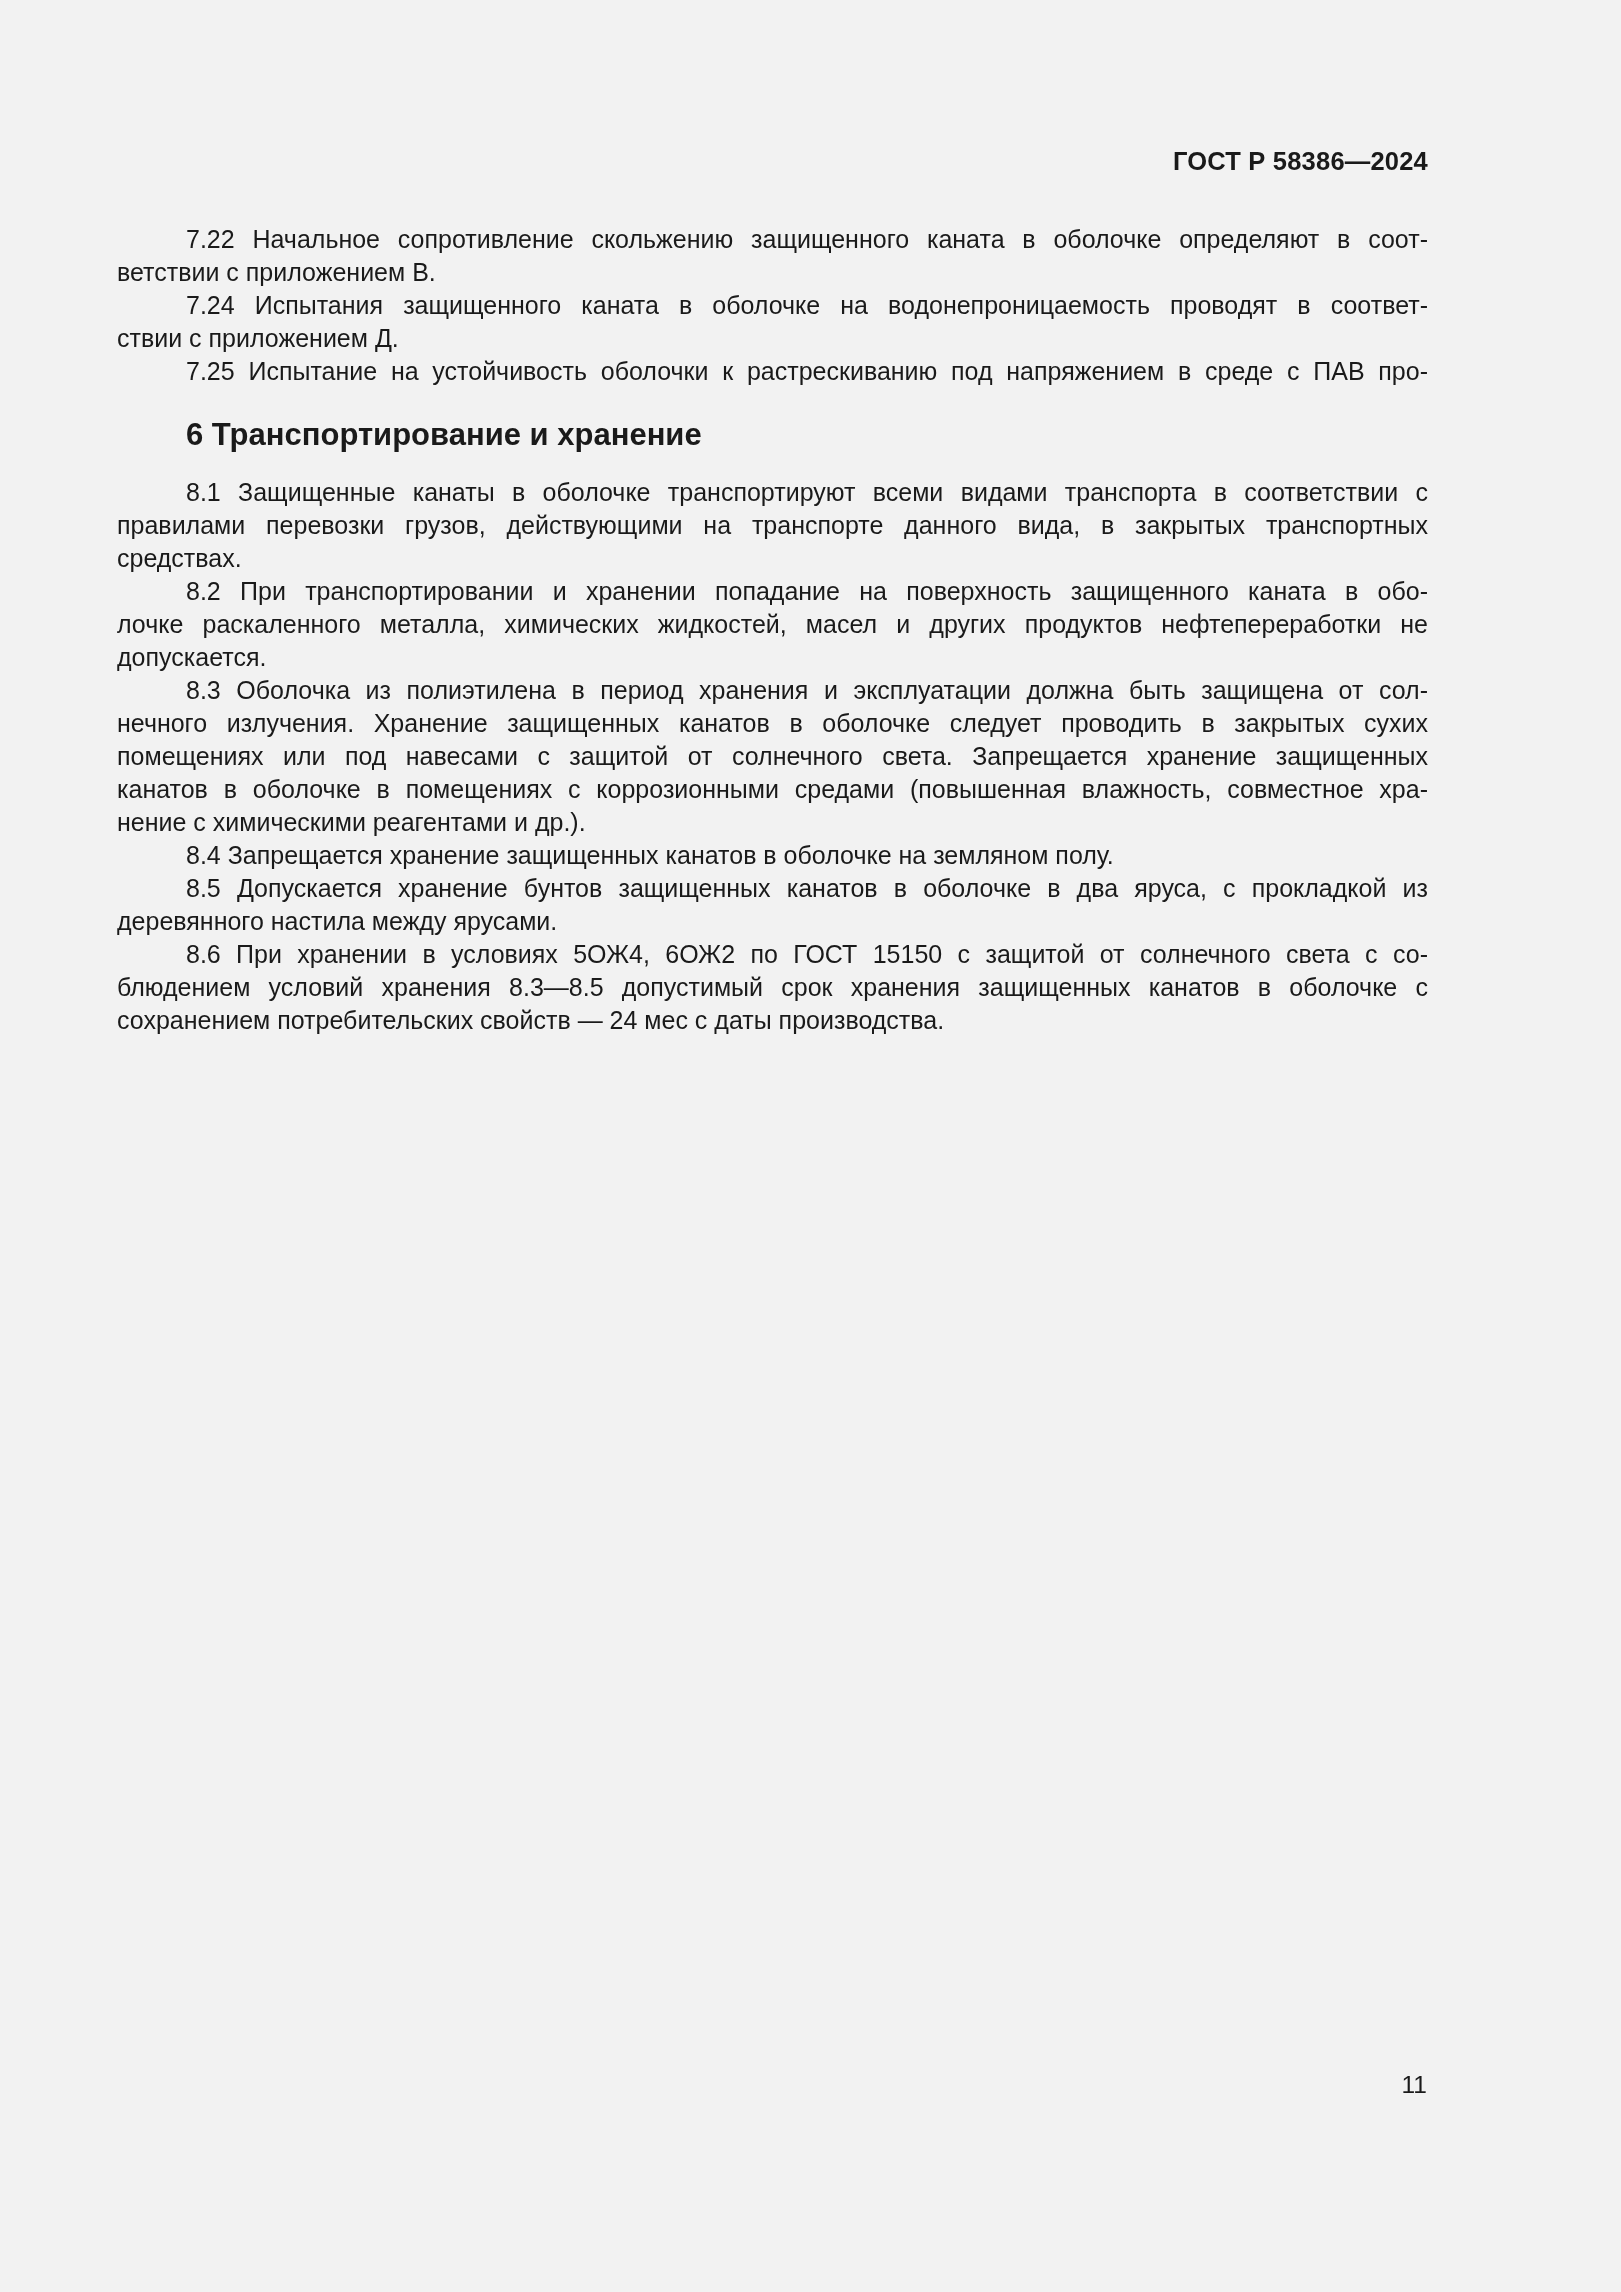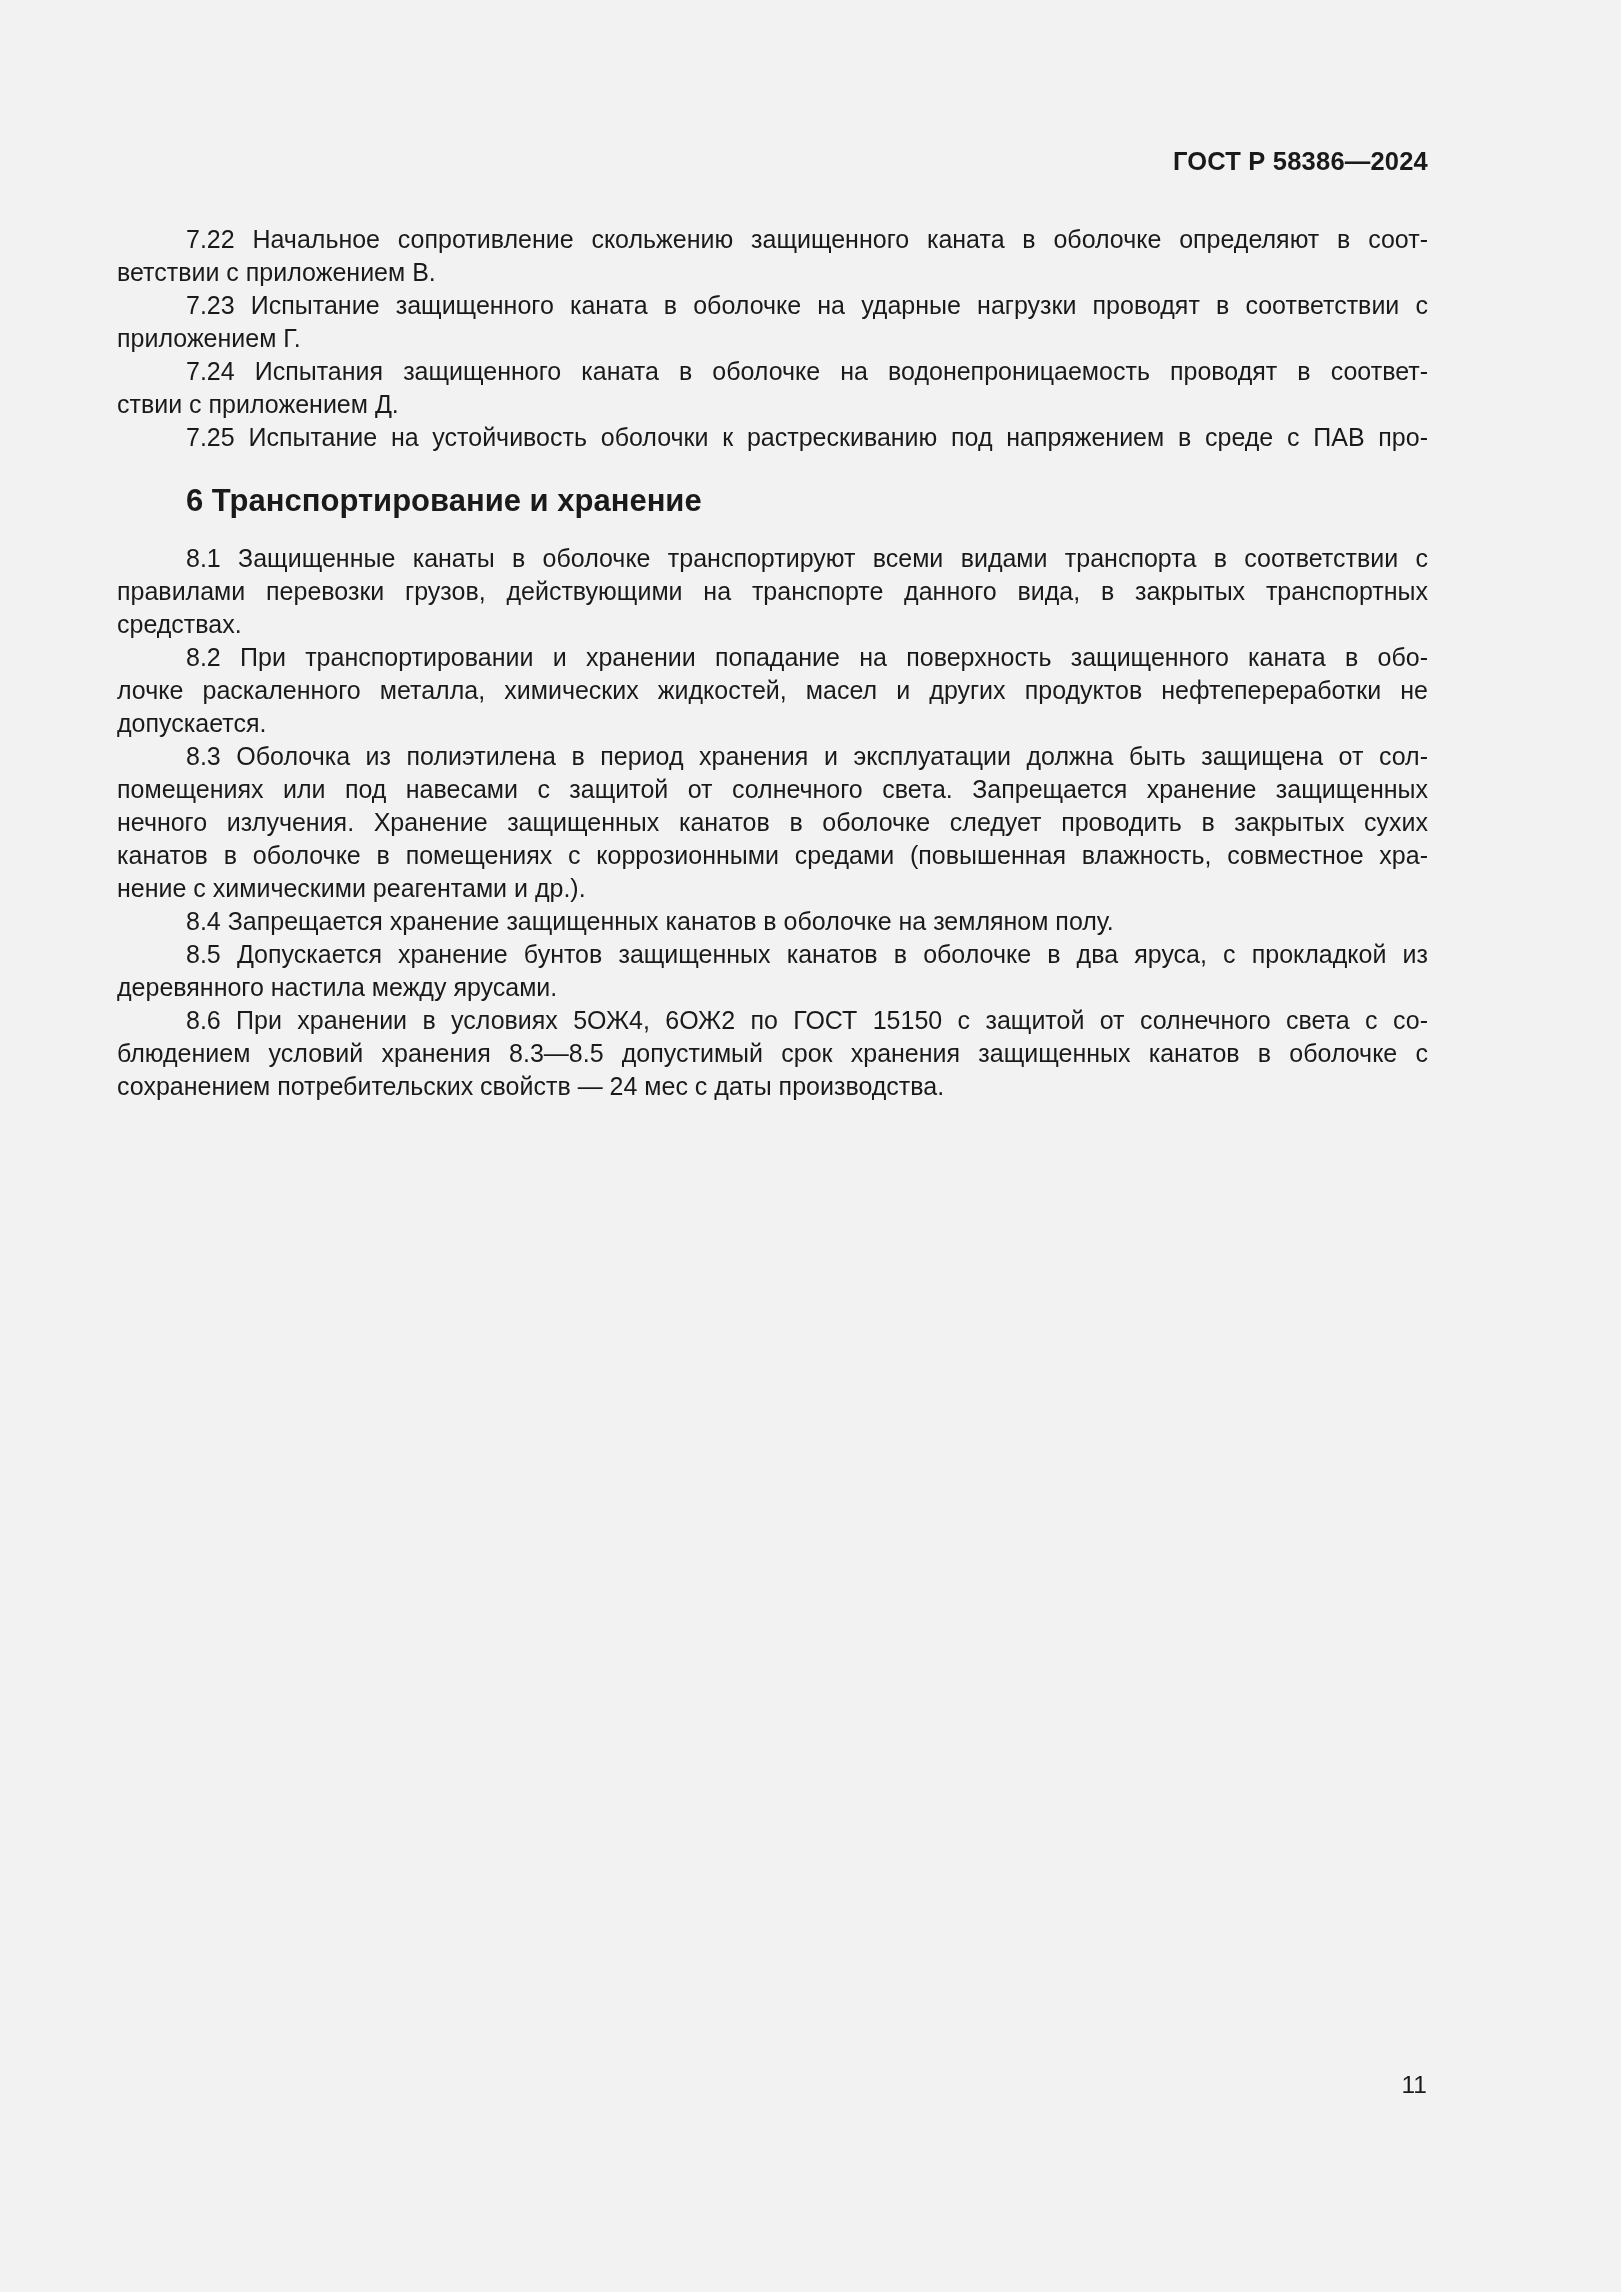--- a/index.html
+++ b/index.html
@@ -78,24 +78,20 @@
 
   <div class="doc-header">ГОСТ Р 58386—2024</div>
 
   <div class="content">
 
     <p class="para">
       <span class="line indent">7.22 Начальное сопротивление скольжению защищенного каната в оболочке определяют в соот-</span>
       <span class="line last">ветствии с приложением В.</span>
     </p>
 
-    <p class="para">
-      <span class="line indent">7.23 Испытание защищенного каната в оболочке на ударные нагрузки проводят в соответствии с</span>
-      <span class="line last">приложением Г.</span>
-    </p>
 
     <p class="para">
       <span class="line indent">7.24 Испытания защищенного каната в оболочке на водонепроницаемость проводят в соответ-</span>
       <span class="line last">ствии с приложением Д.</span>
     </p>
 
     <p class="para">
       <span class="line indent">7.25 Испытание на устойчивость оболочки к растрескиванию под напряжением в среде с ПАВ про-</span>
     </p>
 
@@ -110,22 +106,22 @@
     </p>
 
     <p class="para">
       <span class="line indent">8.2 При транспортировании и хранении попадание на поверхность защищенного каната в обо-</span>
       <span class="line">лочке раскаленного металла, химических жидкостей, масел и других продуктов нефтепереработки не</span>
       <span class="line last">допускается.</span>
     </p>
 
     <p class="para">
       <span class="line indent">8.3 Оболочка из полиэтилена в период хранения и эксплуатации должна быть защищена от сол-</span>
+      <span class="line">нечного излучения. Хранение защищенных канатов в оболочке следует проводить в закрытых сухих</span>
       <span class="line">помещениях или под навесами с защитой от солнечного света. Запрещается хранение защищенных</span>
-      <span class="line">нечного излучения. Хранение защищенных канатов в оболочке следует проводить в закрытых сухих</span>
       <span class="line">канатов в оболочке в помещениях с коррозионными средами (повышенная влажность, совместное хра-</span>
       <span class="line last">нение с химическими реагентами и др.).</span>
     </p>
 
     <p class="para">
       <span class="line indent last">8.4 Запрещается хранение защищенных канатов в оболочке на земляном полу.</span>
     </p>
 
     <p class="para">
       <span class="line indent">8.5 Допускается хранение бунтов защищенных канатов в оболочке в два яруса, с прокладкой из</span>

